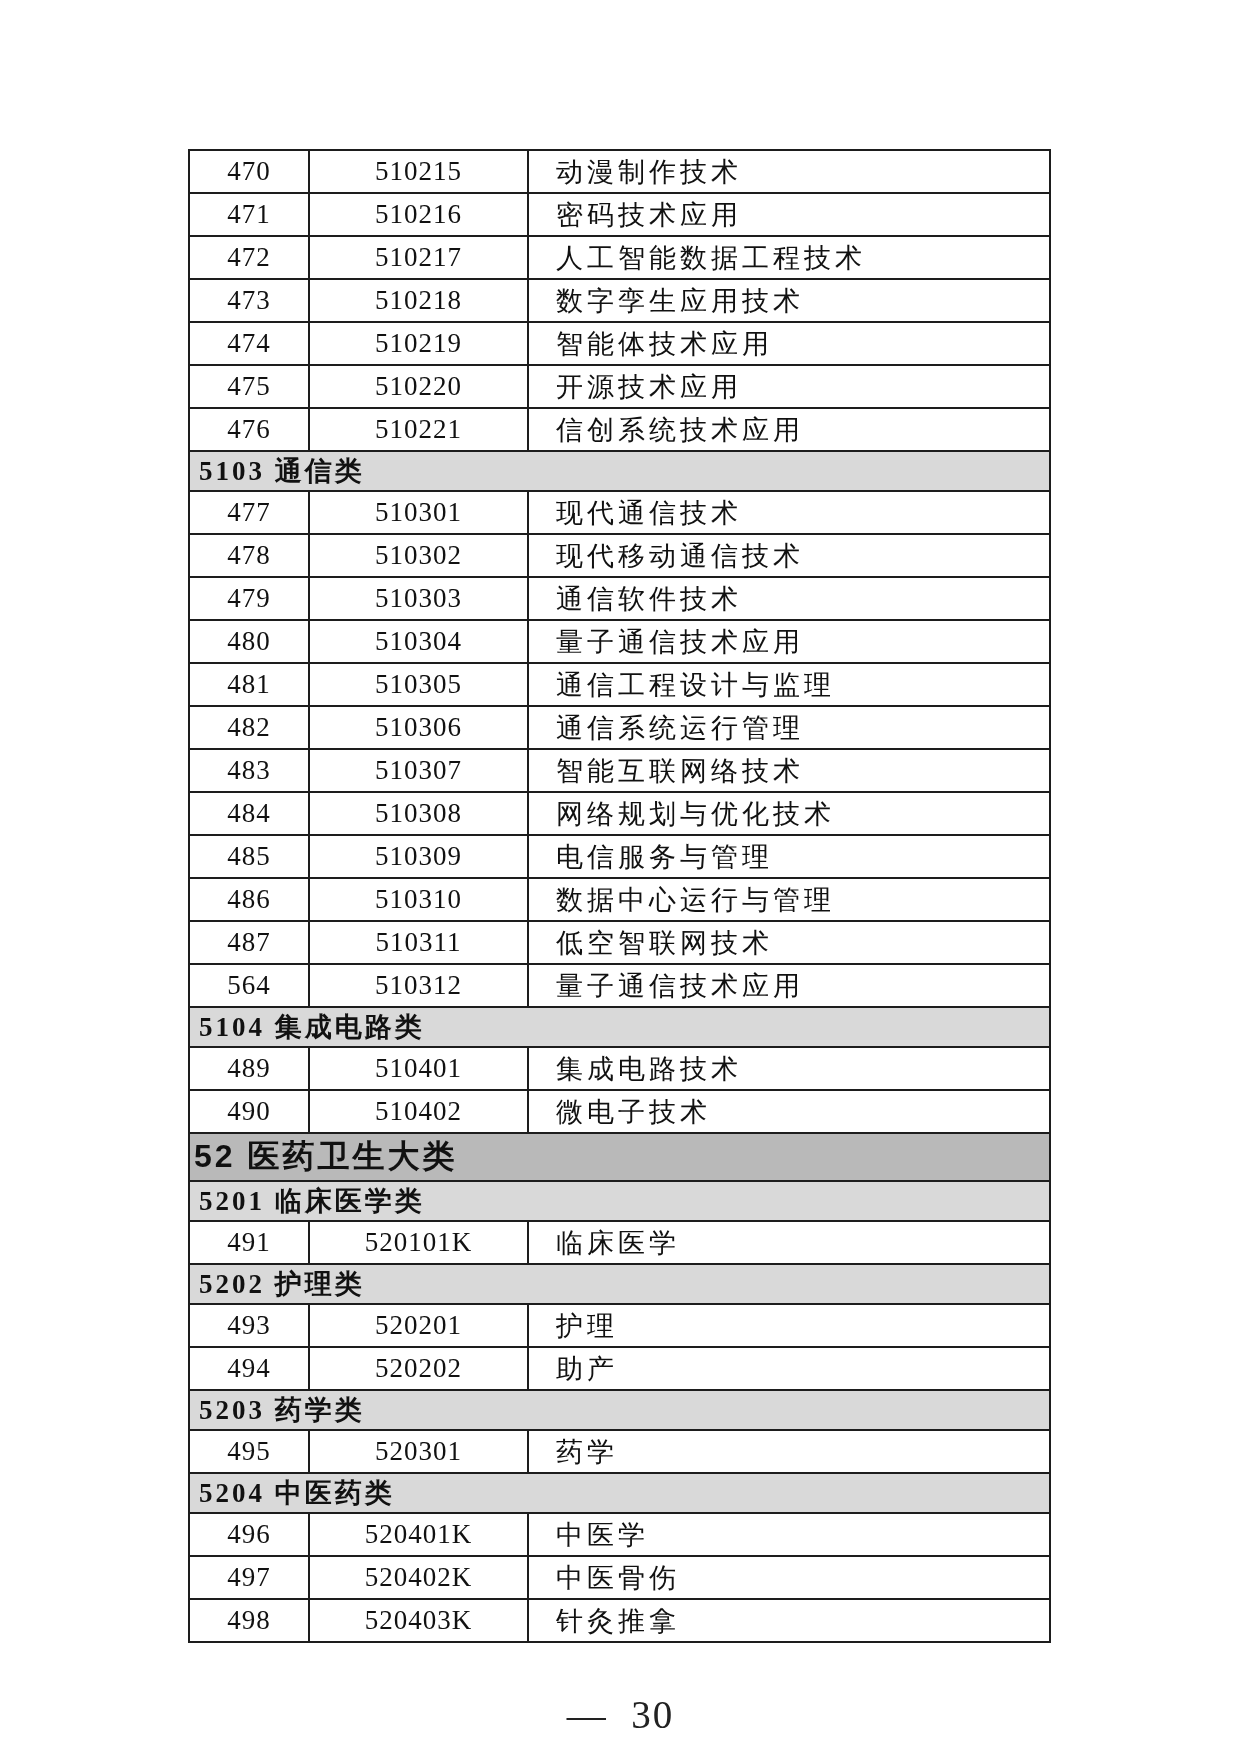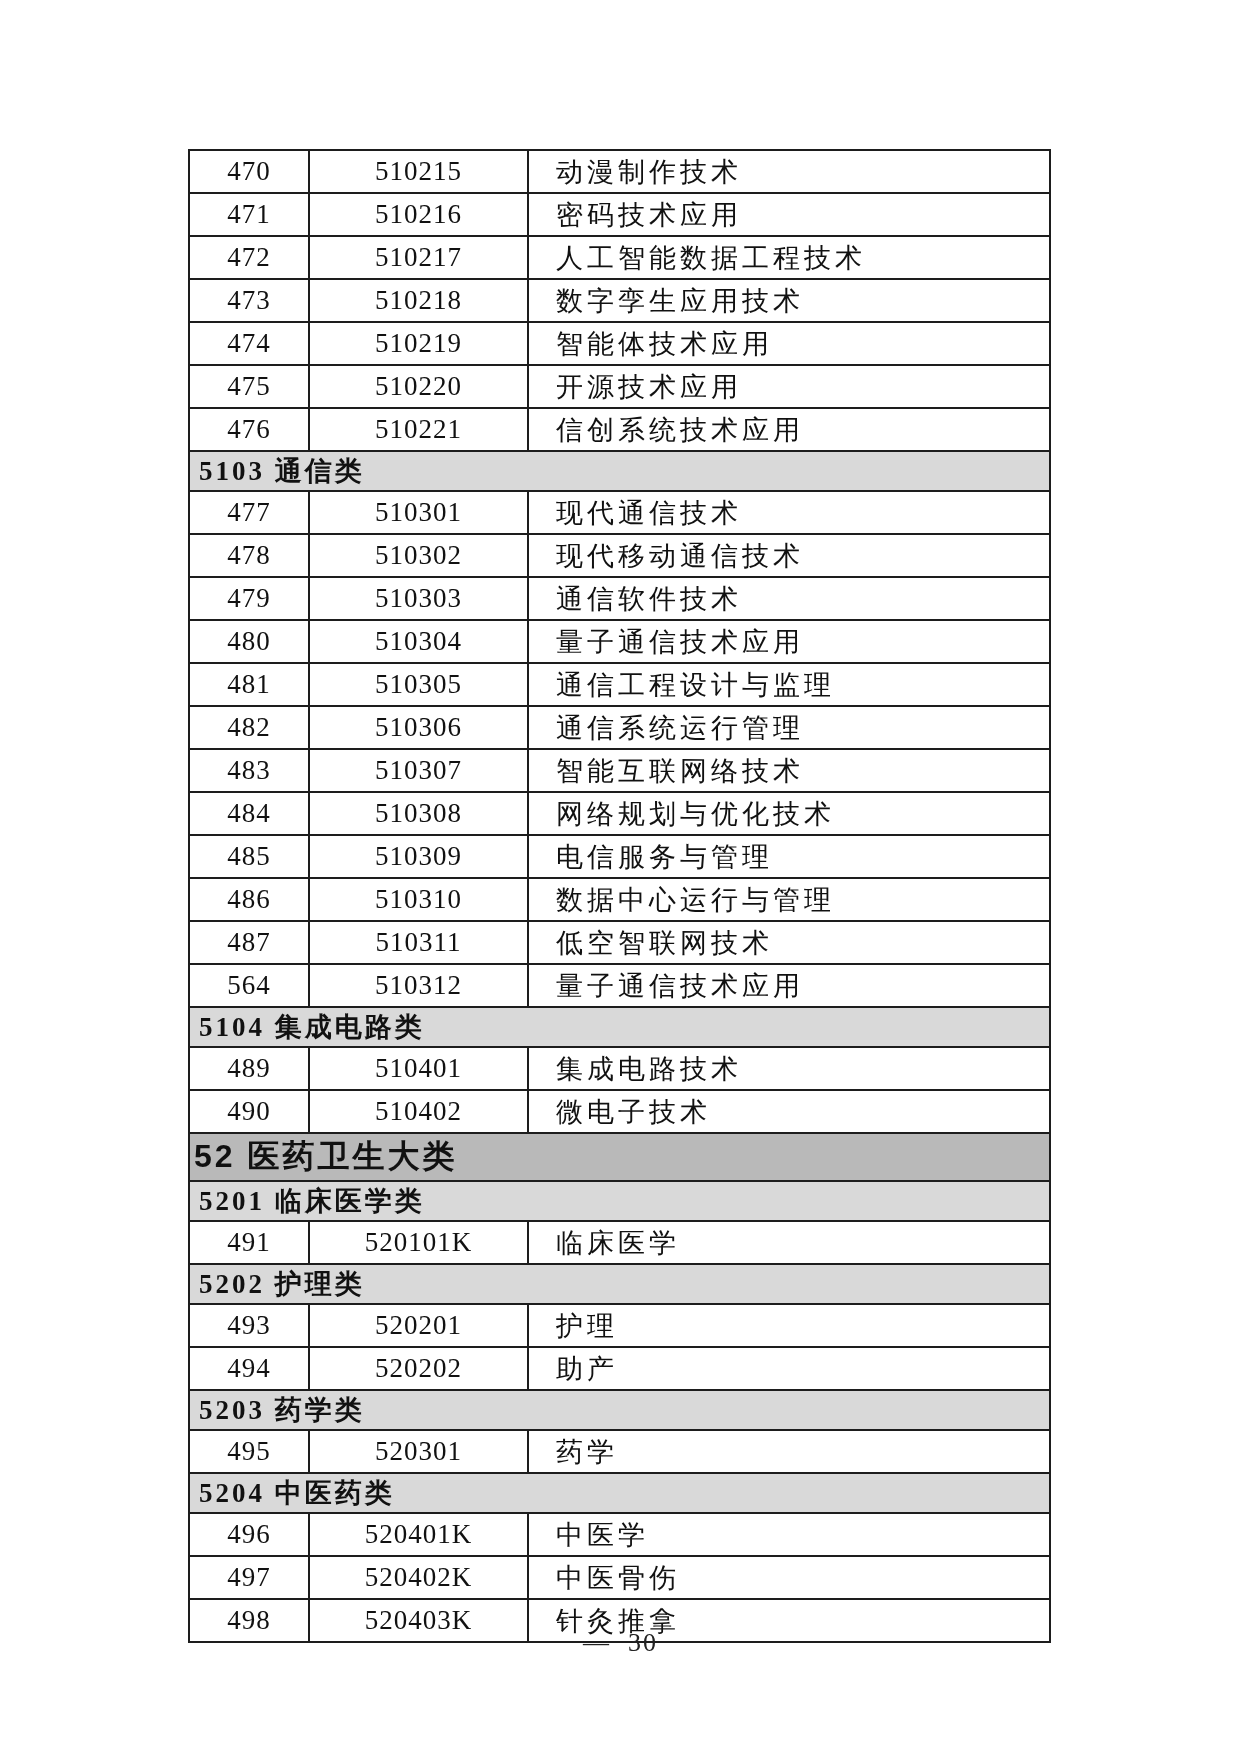--- a/index.html
+++ b/index.html
@@ -52,25 +52,25 @@
   tr.major td {
     height: 37px;
     font-size: 32px;
     font-weight: bold;
     font-family: "Liberation Sans", "DejaVu Sans", sans-serif;
     padding-left: 4px;
     letter-spacing: 3px;
   }
   .footer {
     position: absolute;
-    top: 1628px;
+    top: 1692px;
     left: 0;
     width: 100%;
     text-align: center;
-    font-size: 26px;
+    font-size: 39px;
     color: #222222;
     white-space: pre;
     letter-spacing: 2px;
   }
 </style>
 </head>
 <body>
 
 <div class="sheet">
   <table class="majors">

